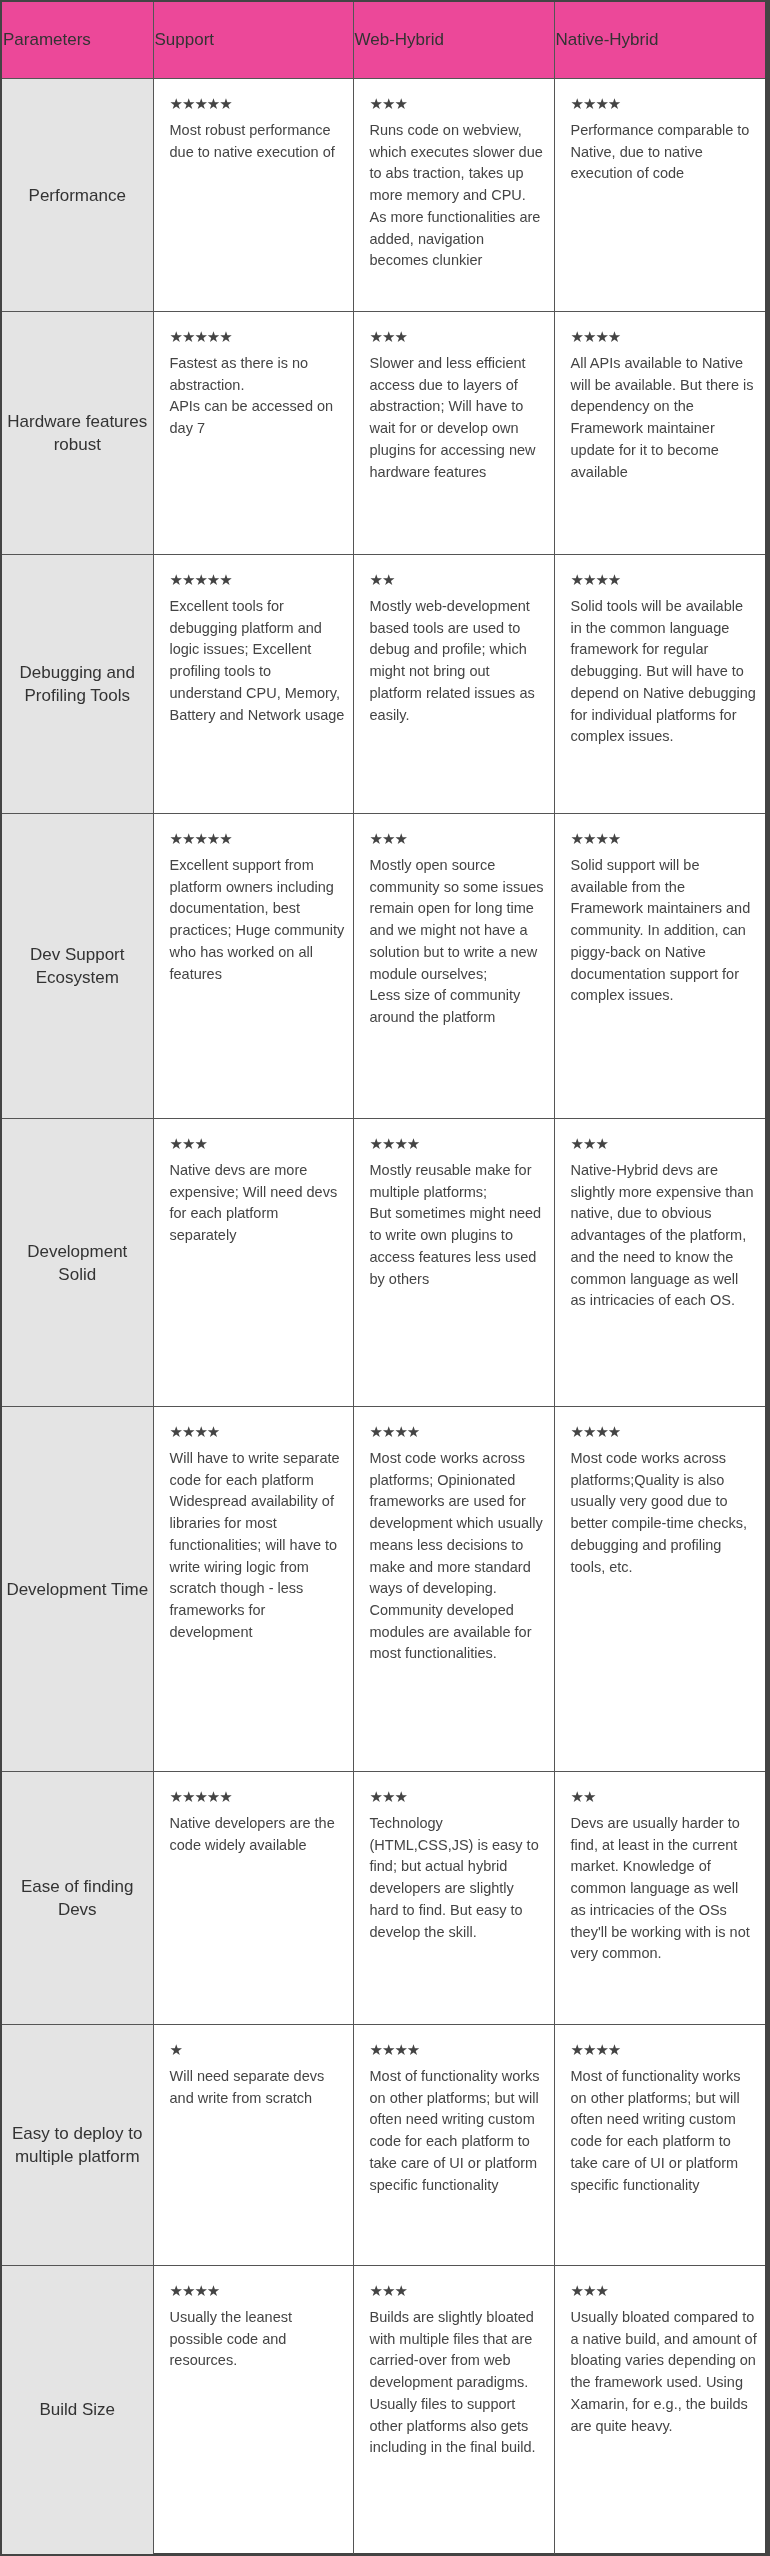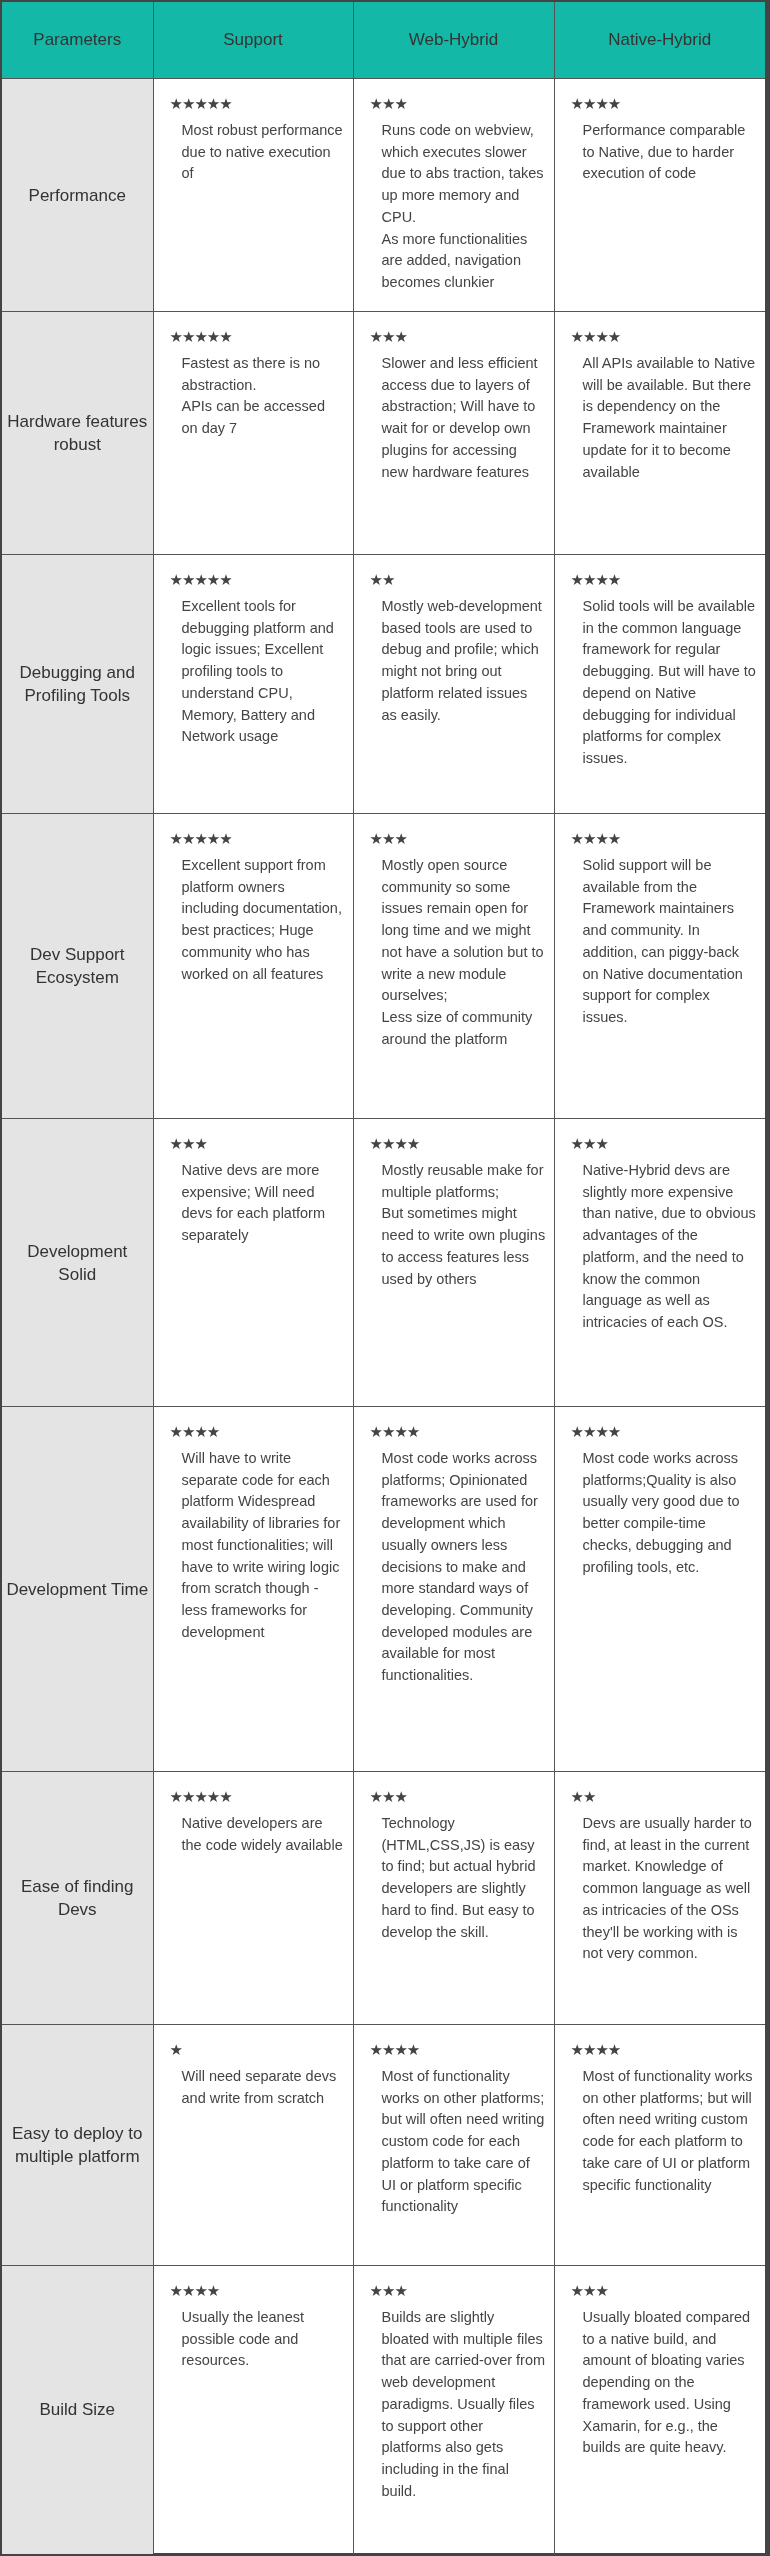--- a/index.html
+++ b/index.html
@@ -27,26 +27,26 @@
   table.cmp col.c3 { width: 211px; }
   table.cmp th, table.cmp td {
     border: 1px solid #555555;
     vertical-align: top;
   }
   table.cmp tr > *:first-child { border-left: none; }
   table.cmp tr > *:last-child { border-right: none; }
   table.cmp thead tr:first-child th { border-top: none; }
   table.cmp tbody tr:last-child td { border-bottom: none; }
   table.cmp thead th {
-    background: #14b8a6;
+    background: #ec4899;
     height: 74px;
     font-weight: normal;
     font-size: 17px;
     color: #333333;
-    text-align: center;
+    text-align: left;
     vertical-align: middle;
   }
   table.cmp td.param {
     background: #e4e4e4;
     text-align: center;
     vertical-align: middle;
     font-size: 17px;
     line-height: 23px;
     color: #333333;
     padding: 4px 4px;
@@ -59,21 +59,21 @@
   }
   .stars {
     display: block;
     font-size: 15px;
     letter-spacing: -1px;
     color: #444444;
     line-height: 18px;
     margin-bottom: 7px;
     height: 18px;
   }
-  .desc { display: block; white-space: pre-line; margin-left: 12px; }
+  .desc { display: block; white-space: pre-line; }
 </style>
 </head>
 <body>
 
 <div class="frame">
   <table class="cmp">
     <colgroup>
       <col class="c0">
         <col class="c1">
         <col class="c2">
@@ -94,21 +94,21 @@
       <span class="stars">★★★★★</span>
       <span class="desc">Most robust performance due to native execution of</span>
     </td>
     <td class="cell">
       <span class="stars">★★★</span>
       <span class="desc">Runs code on webview, which executes slower due to abs   traction, takes up more memory and CPU.
 As more functionalities are added, navigation becomes clunkier</span>
     </td>
     <td class="cell">
       <span class="stars">★★★★</span>
-      <span class="desc">Performance comparable to Native, due to harder execution of code</span>
+      <span class="desc">Performance comparable to Native, due to native execution of code</span>
     </td>
   </tr>
 
   <tr style="height: 243px;">
     <td class="param">Hardware features robust</td>
     <td class="cell">
       <span class="stars">★★★★★</span>
       <span class="desc">Fastest as there is no abstraction.
 APIs can be accessed on day 7</span>
     </td>
@@ -173,21 +173,21 @@
   </tr>
 
   <tr style="height: 365px;">
     <td class="param">Development Time</td>
     <td class="cell">
       <span class="stars">★★★★</span>
       <span class="desc">Will have to write separate code for each platform Widespread availability of libraries for most functionalities; will have to write wiring logic from scratch though - less frameworks for development</span>
     </td>
     <td class="cell">
       <span class="stars">★★★★</span>
-      <span class="desc">Most code works across platforms; Opinionated frameworks are used for development which usually owners less decisions to make and more standard ways of developing. Community developed modules are available for most functionalities.</span>
+      <span class="desc">Most code works across platforms; Opinionated frameworks are used for development which usually means less decisions to make and more standard ways of developing. Community developed modules are available for most functionalities.</span>
     </td>
     <td class="cell">
       <span class="stars">★★★★</span>
       <span class="desc">Most code works across platforms;Quality is also usually very good due to better compile-time checks, debugging and profiling tools, etc.</span>
     </td>
   </tr>
 
   <tr style="height: 253px;">
     <td class="param">Ease of finding Devs</td>
     <td class="cell">

